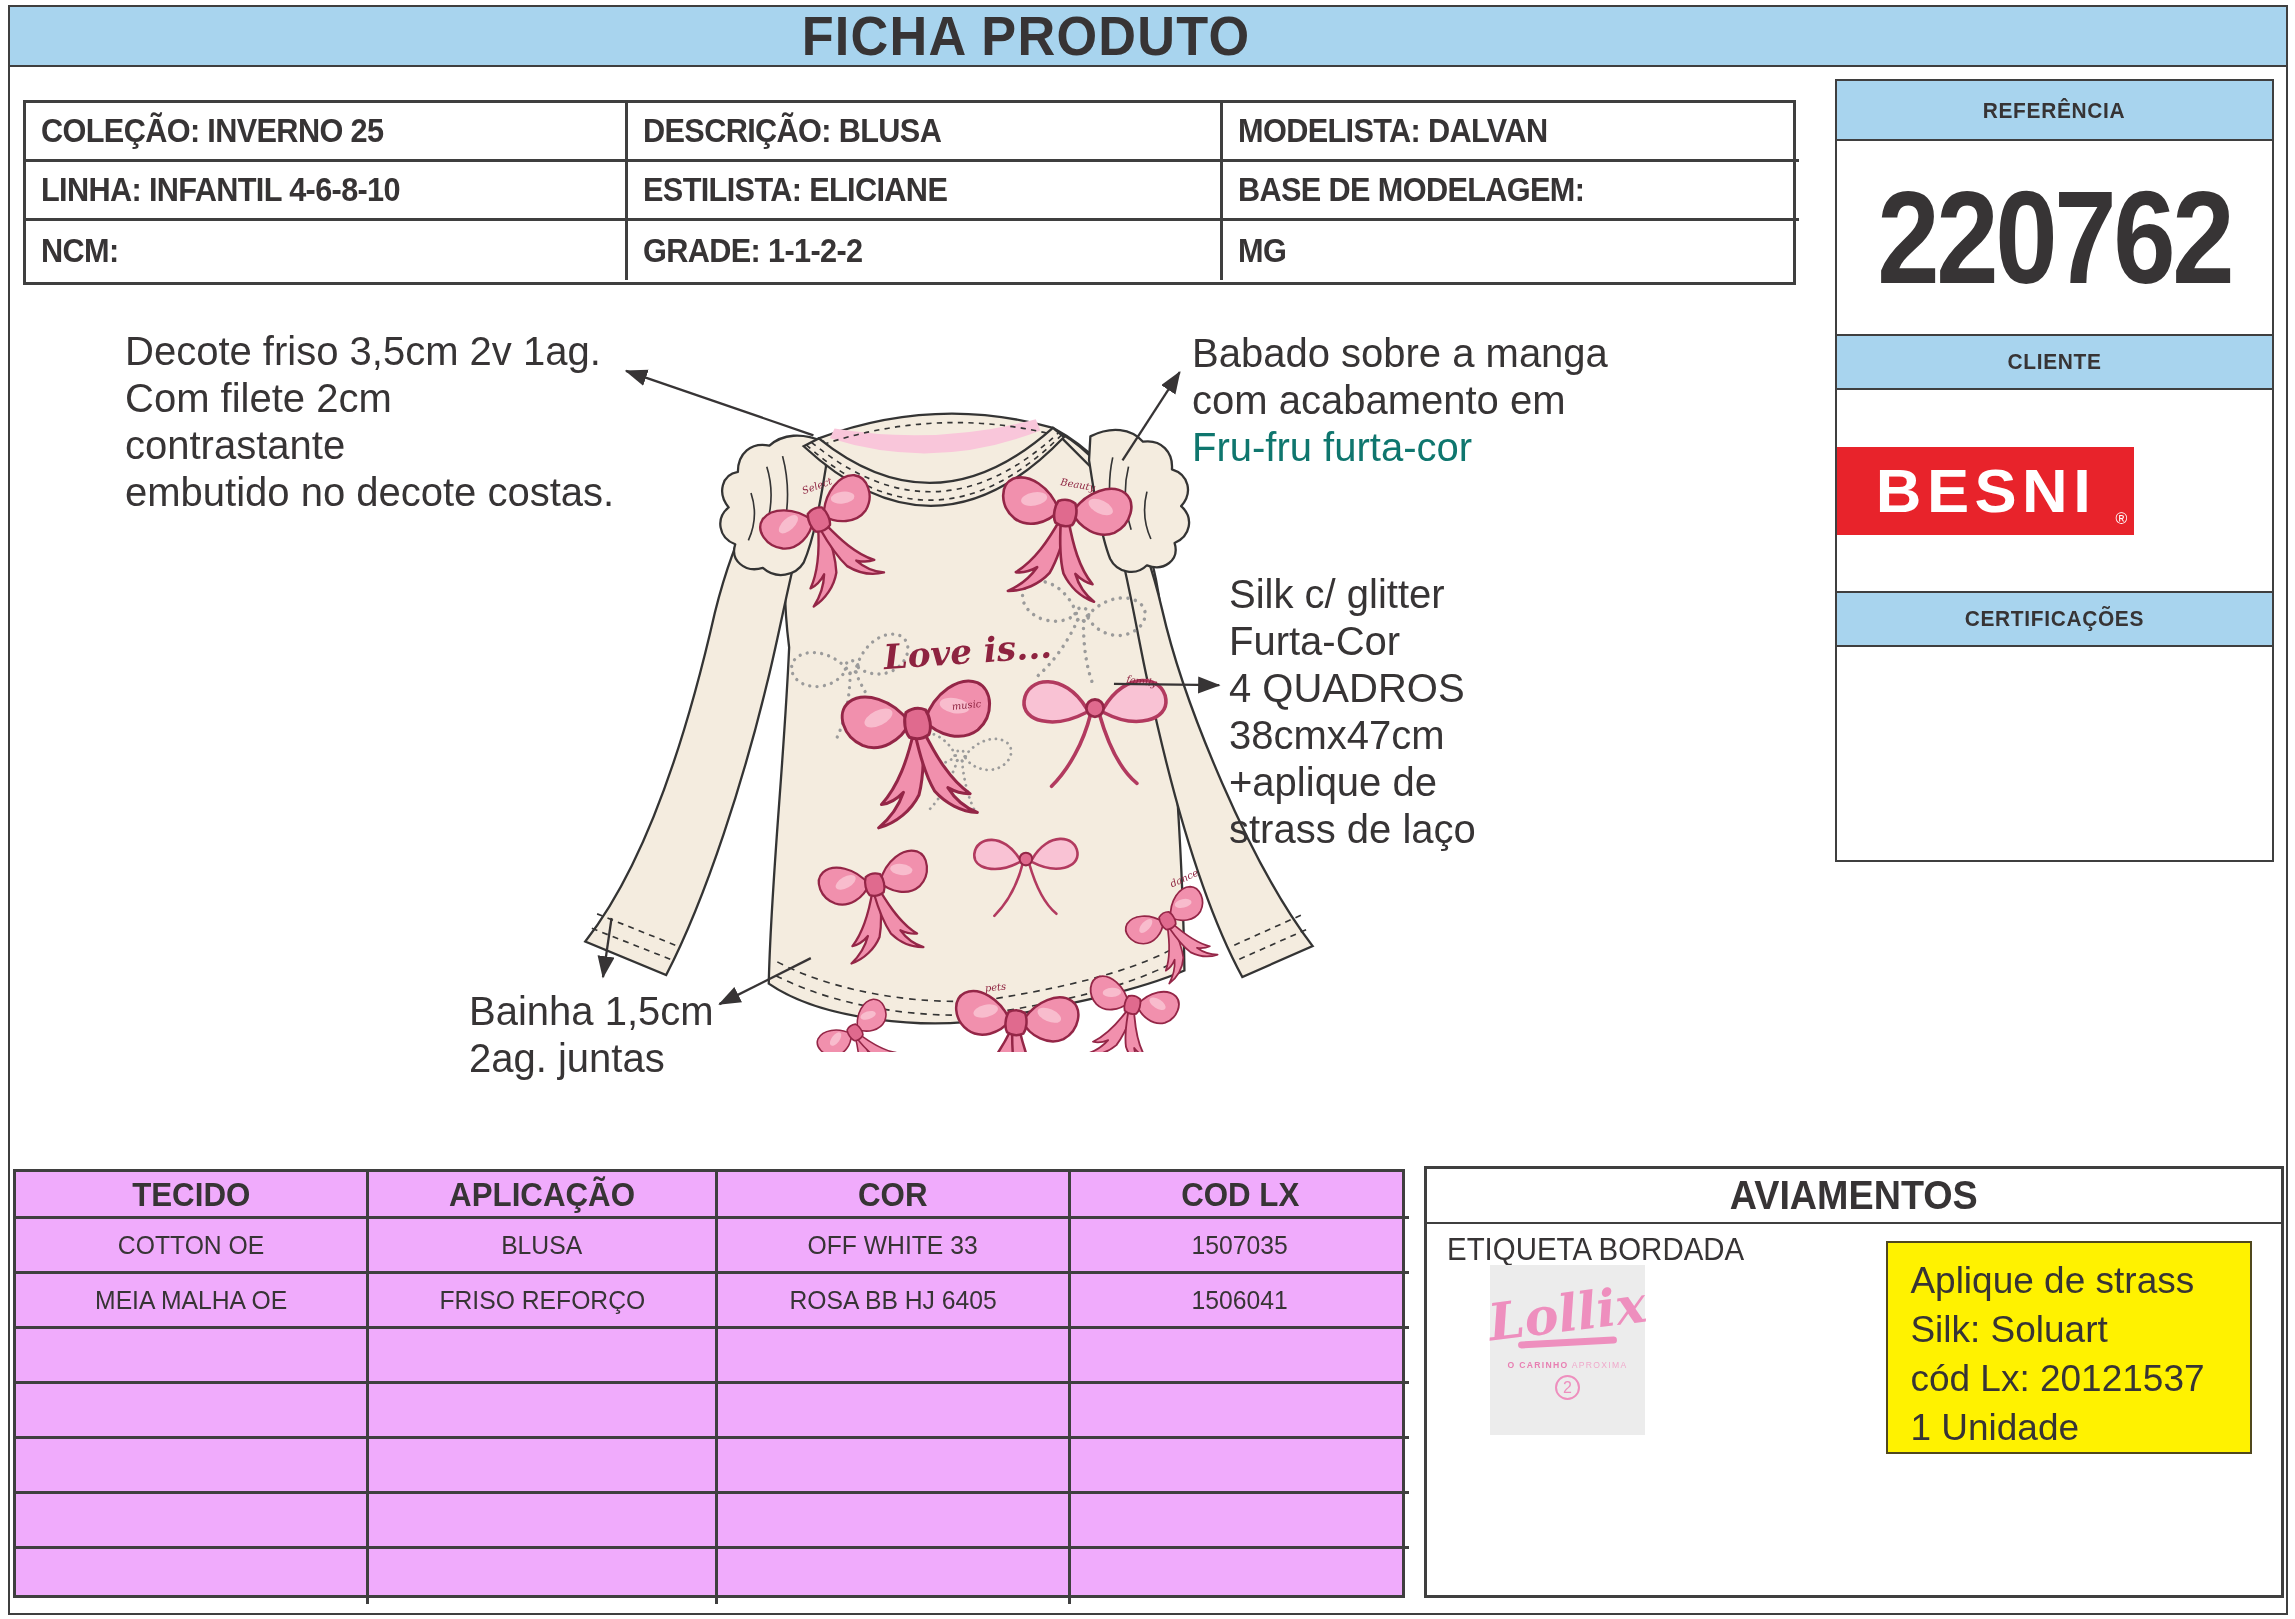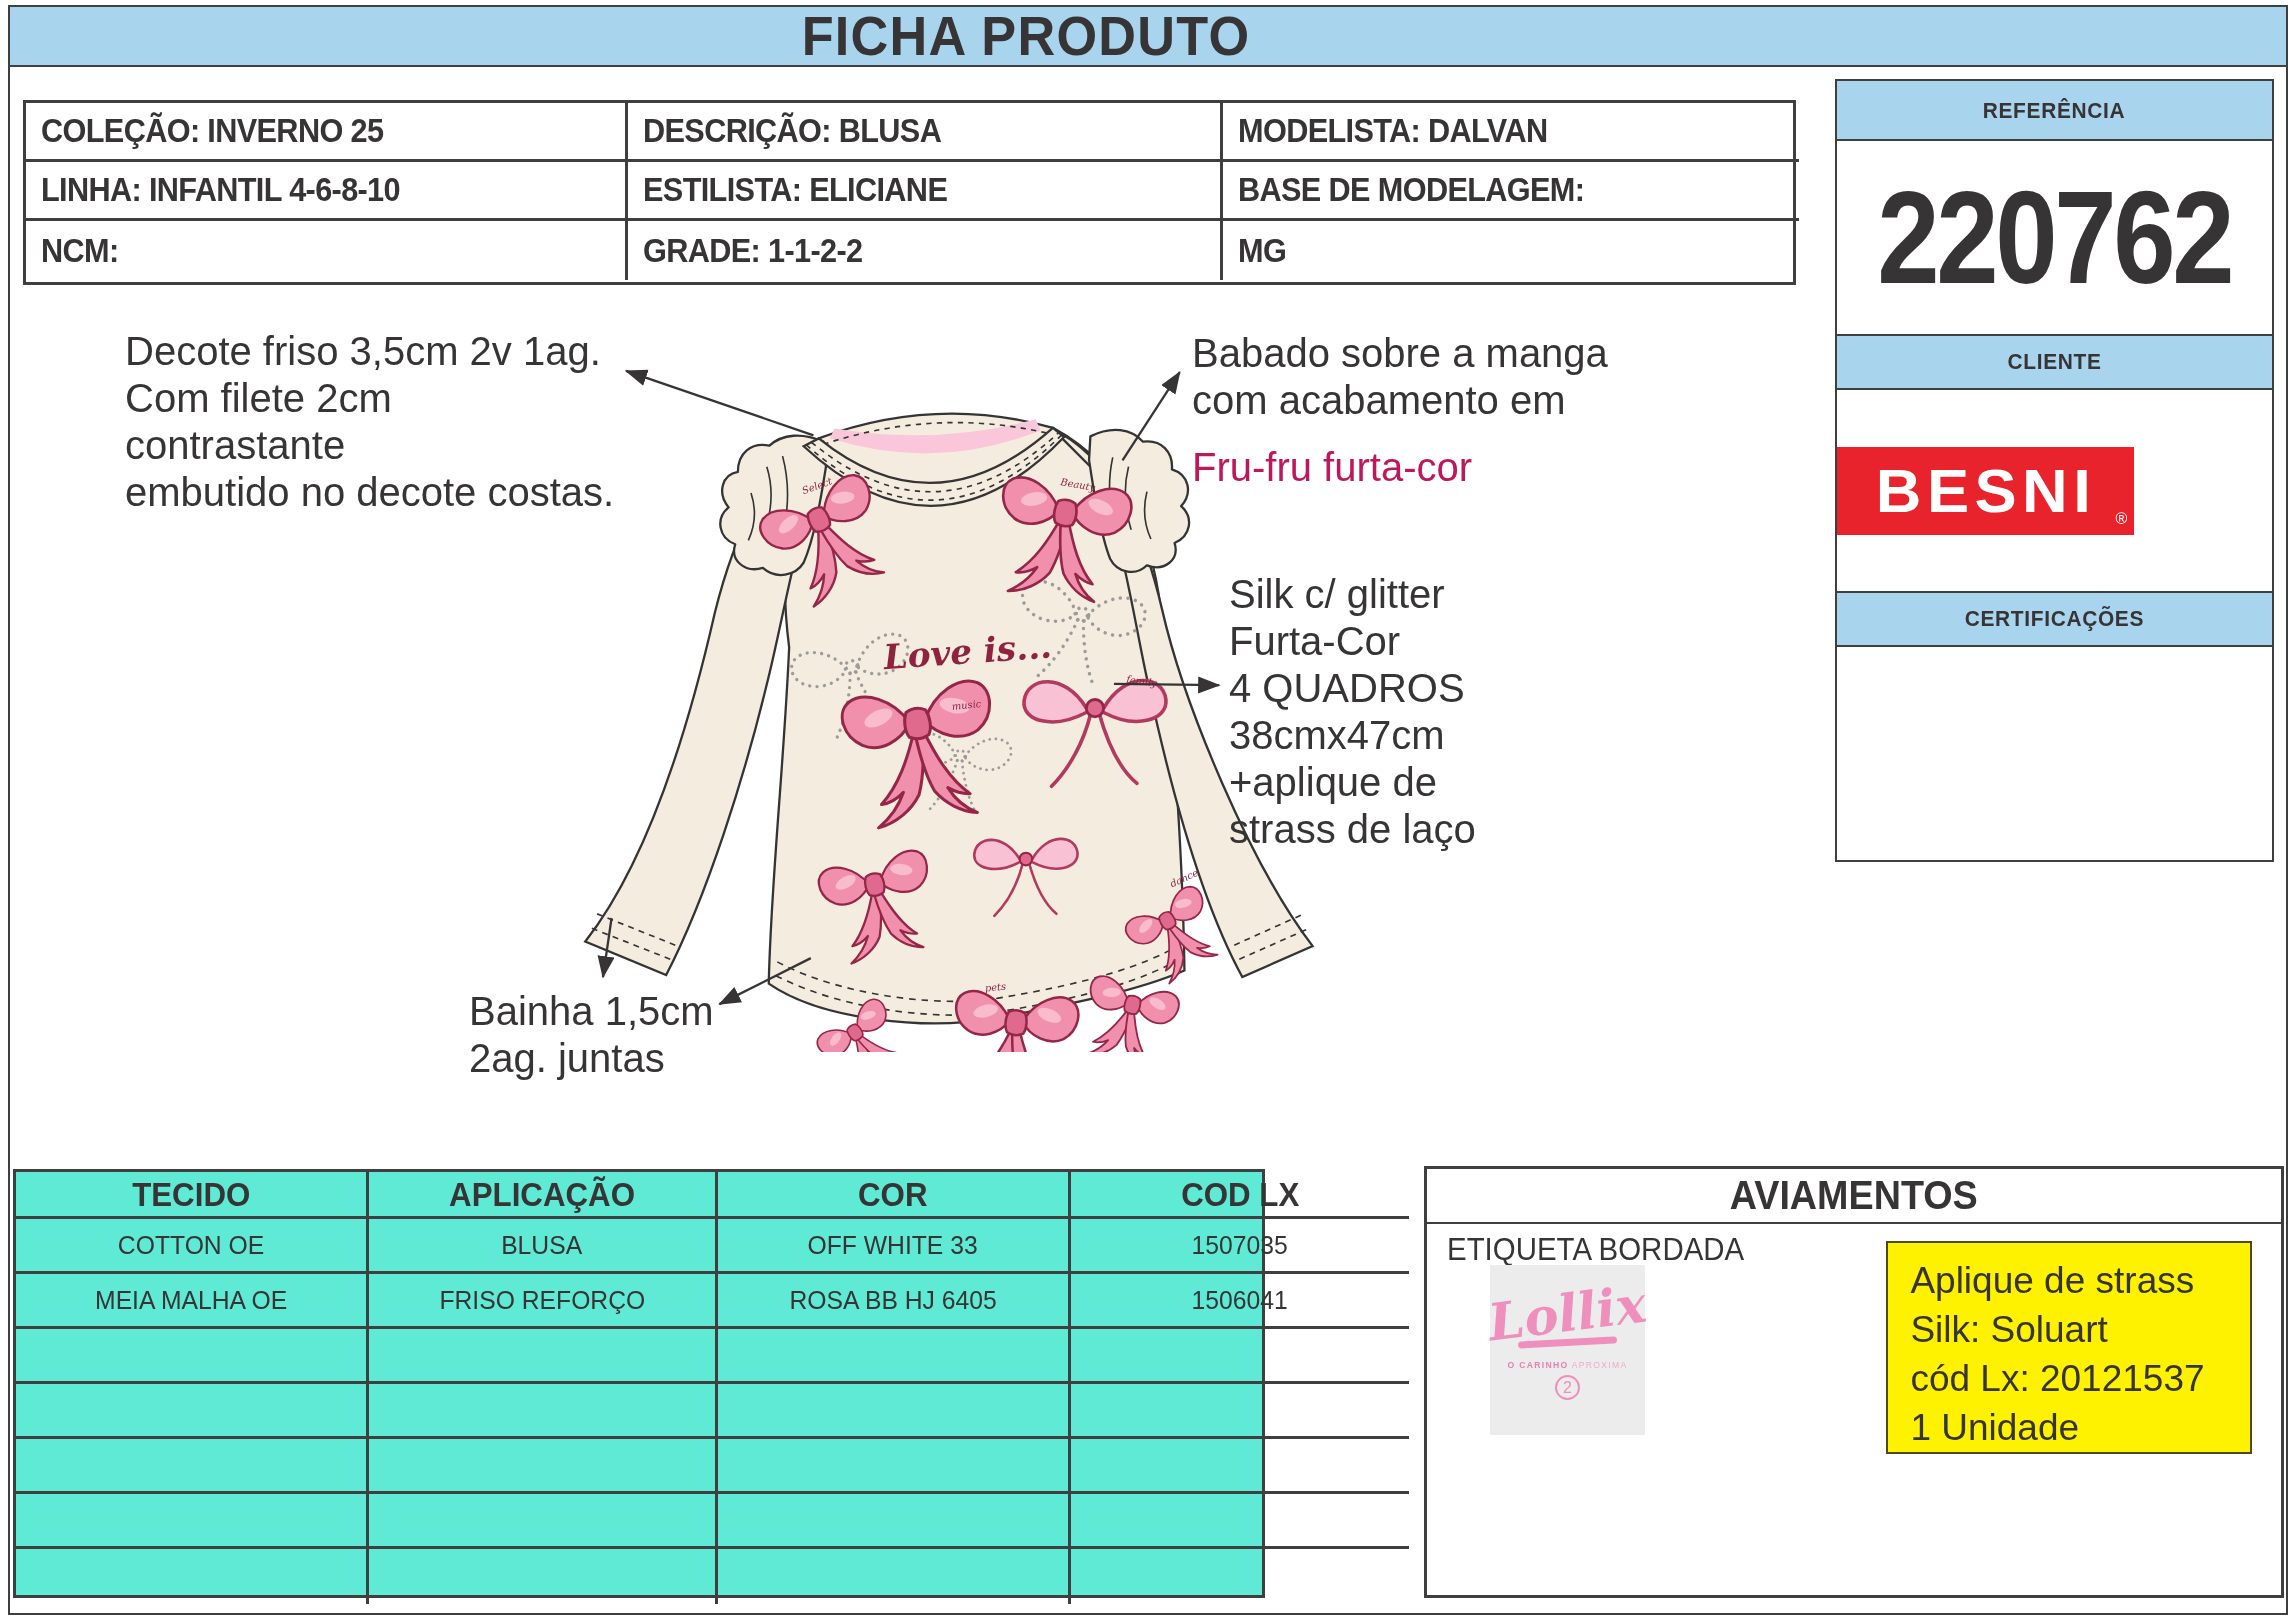--- a/index.html
+++ b/index.html
@@ -55,32 +55,32 @@
   .besni-logo {
     width:297px; height:88px; background:#e8232b;
     display:flex; align-items:center; justify-content:center; position:relative;
   }
   .besni-logo .btxt { color:#ffffff; font-size:62px; font-weight:bold; letter-spacing:5.3px; transform:scaleX(1.02); }
   .besni-logo .rmark { position:absolute; right:6.6px; bottom:6.6px; color:#fff; font-size:16px; }
   .cert-body { height:217px; }
 
   
   .note { font-size:40px; line-height:47px; color:#373435; white-space:nowrap; }
-  .note .red { color:#be185d;margin-top:20px; }
+  .note .red { color:#0f766e; }
   .note-decote { left:125px; top:328px; }
   .note-babado { left:1192px; top:330px; }
   .note-silk   { left:1229px; top:571px; }
   .note-bainha { left:469px;  top:988px; }
 
   
   .mat-table {
-    left:13px; top:1169px; width:1252px; height:429px;
+    left:13px; top:1169px; width:1392px; height:429px;
     display:grid; grid-template-columns:353px 349px 353px 338px;
     grid-template-rows:47px repeat(7, 55px);
-    border:3.3px solid #3f3f3f; background:#5eead4;
+    border:3.3px solid #3f3f3f; background:#f0abfc;
   }
   .mat-table .cell {
     border-right:3.3px solid #3f3f3f; border-bottom:3.3px solid #3f3f3f;
     display:flex; align-items:center; justify-content:center; overflow:hidden;
   }
   .mat-table .cell:nth-child(4n) { border-right:none; }
   .mat-table .cell:nth-child(n+29) { border-bottom:none; }
   .mat-table .h { font-size:34px; font-weight:bold; }
   .mat-table .h span { transform:scaleX(0.92); }
   .mat-table .v { font-size:26px; }

